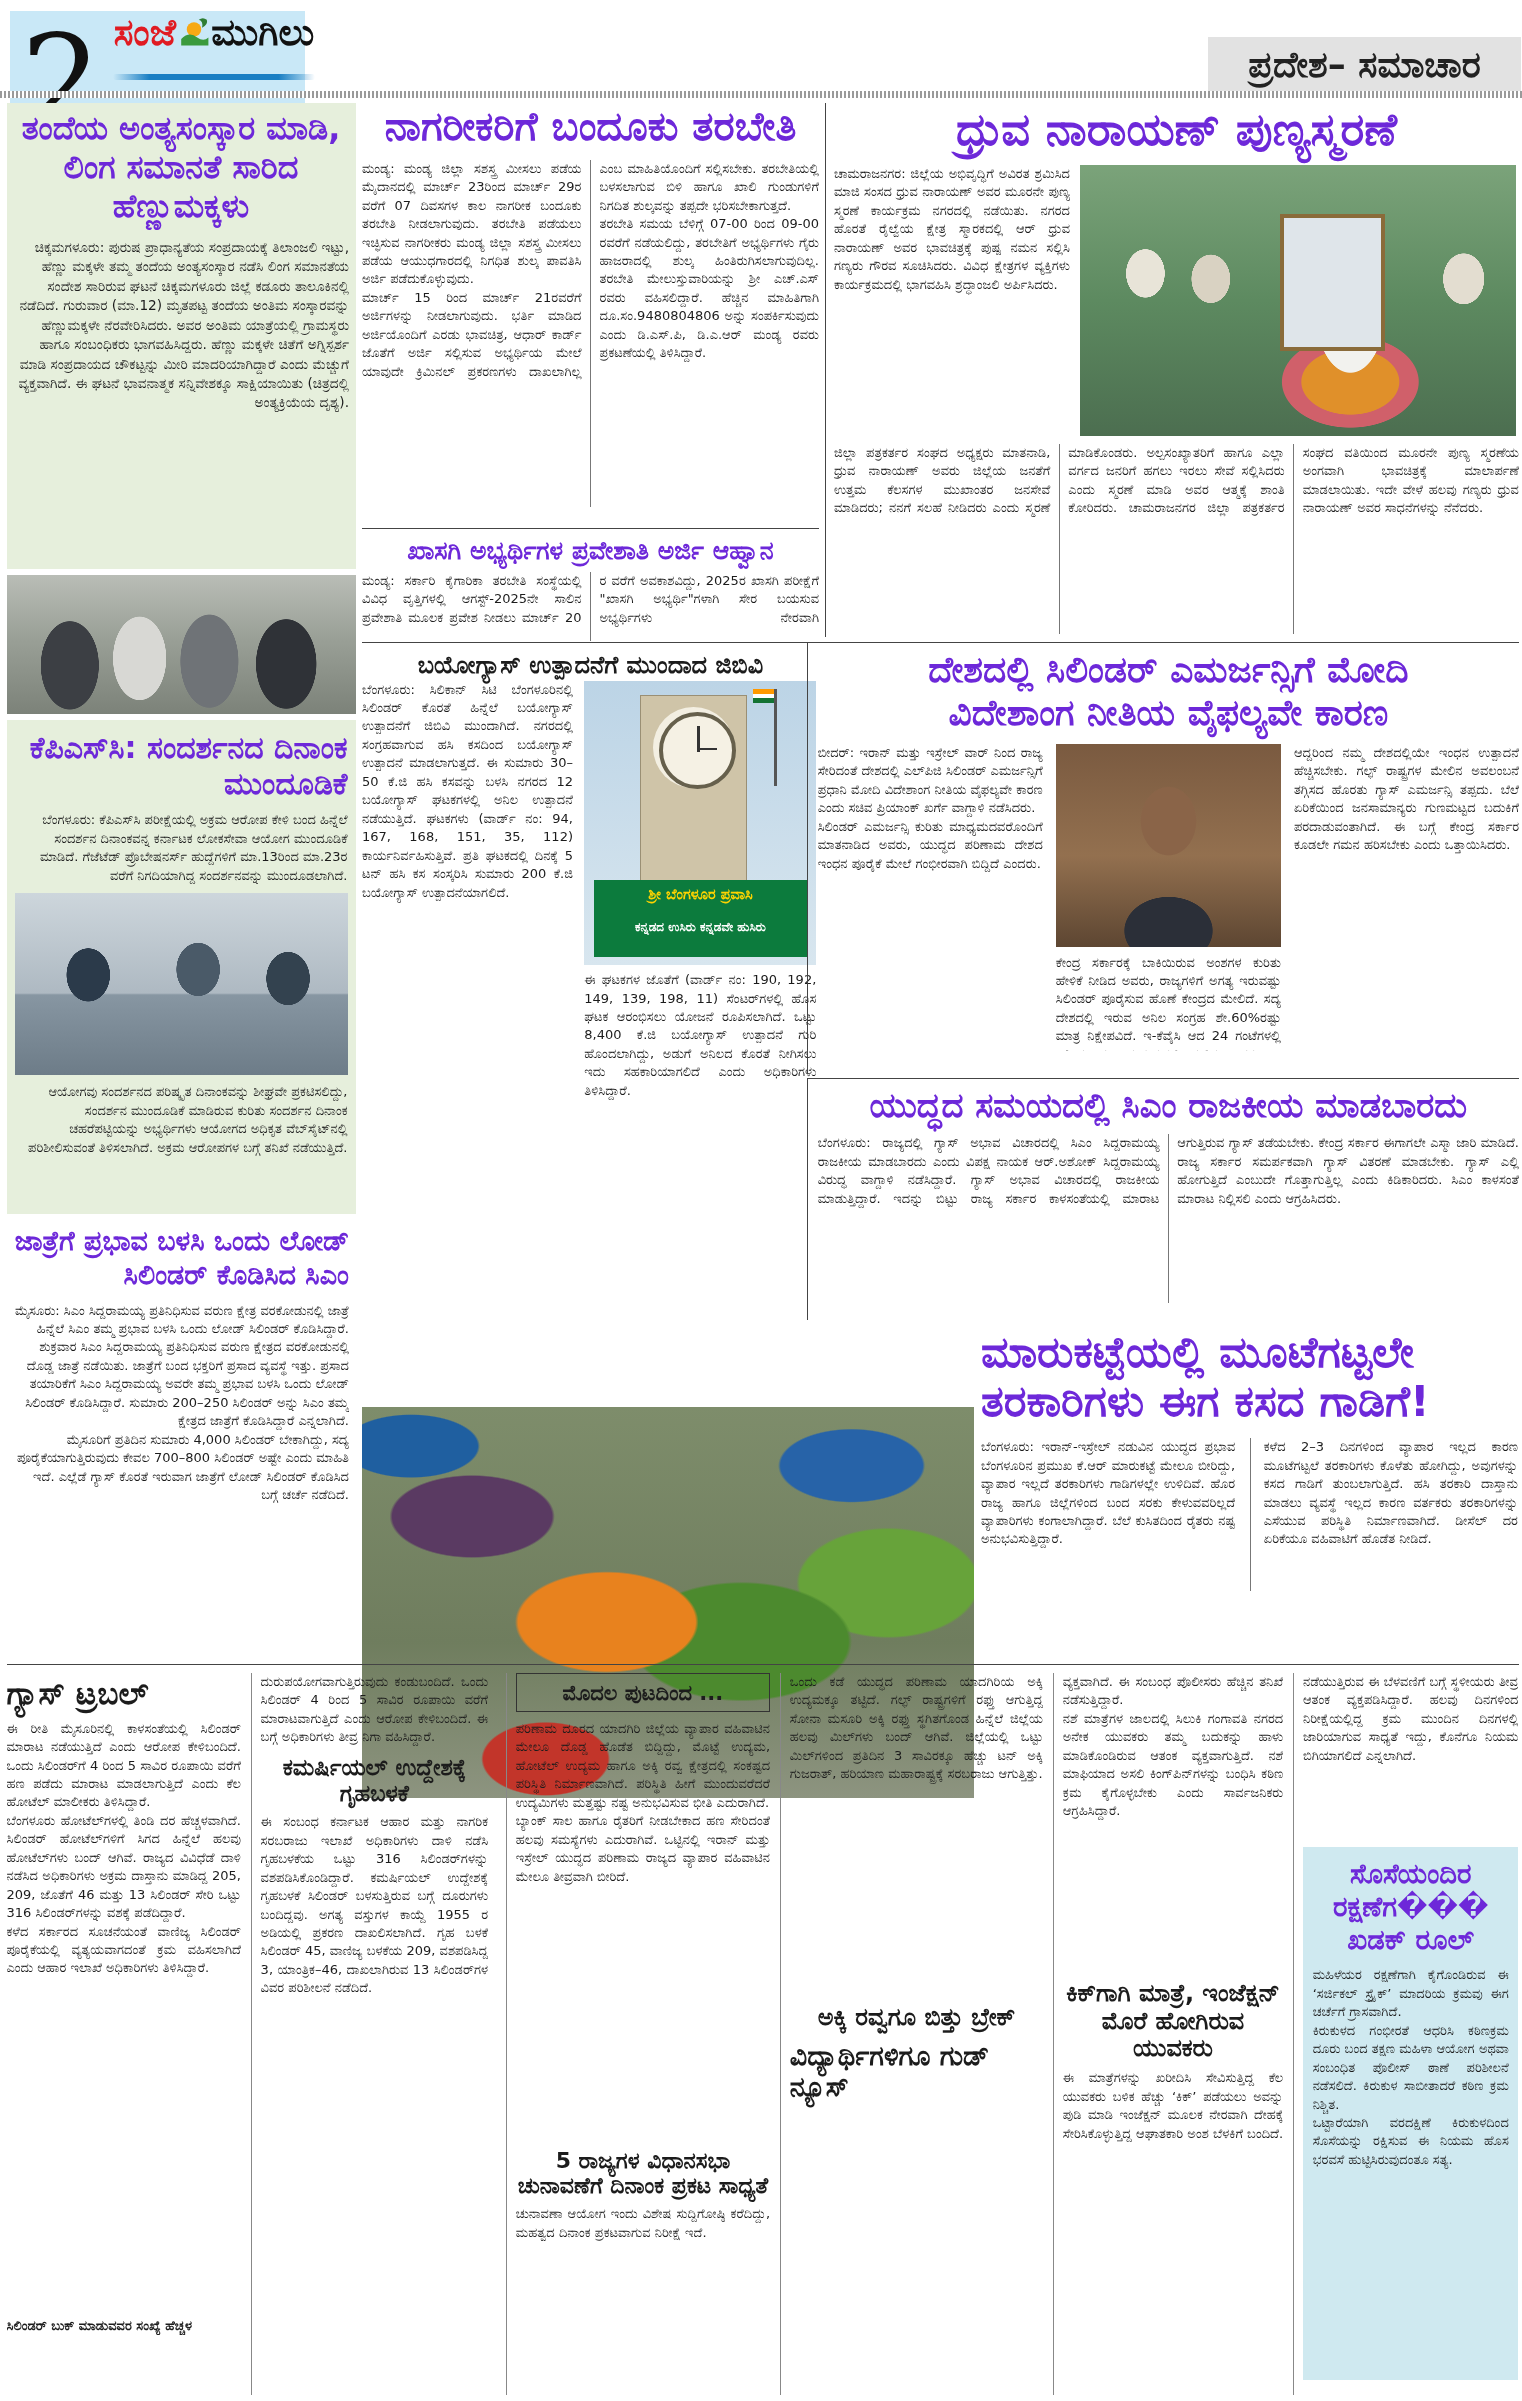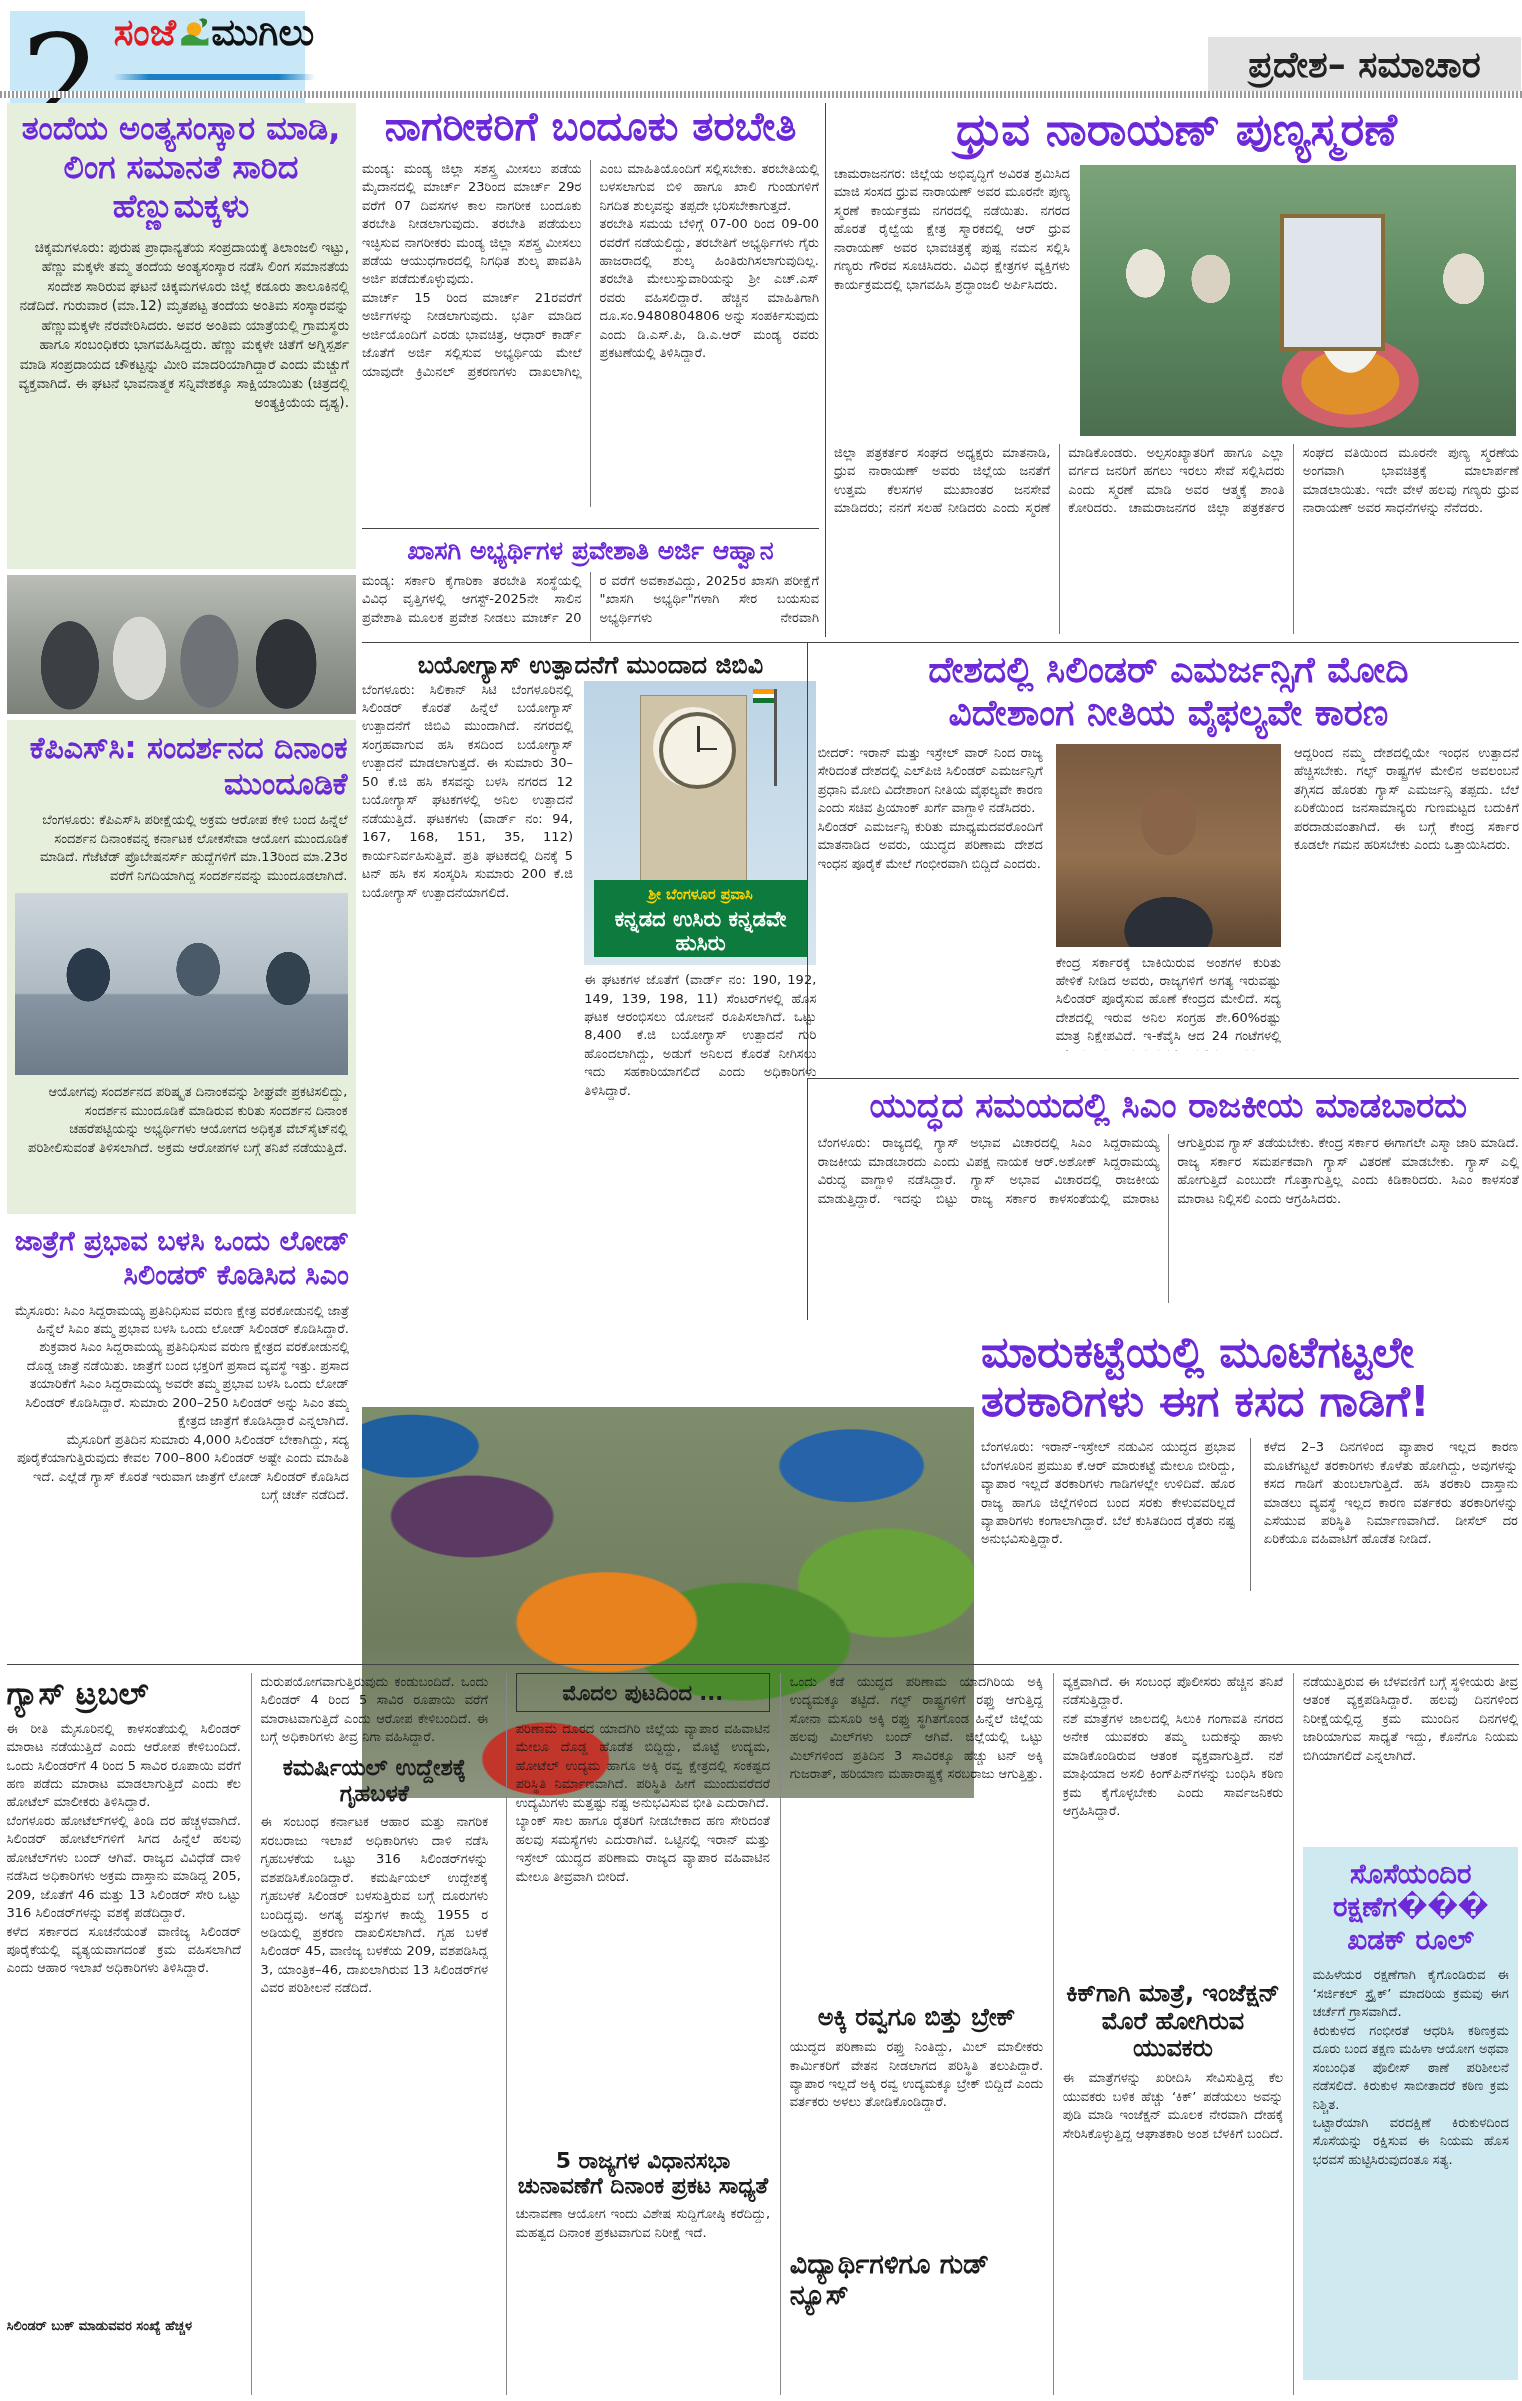--- a/index.html
+++ b/index.html
@@ -58,21 +58,21 @@
       background:#f3efe2;border:4.8px solid #6b6florin florin;}
   .clock{position:absolute;left:18px;top:16px;width:69px;height:69px;border-radius:50%;background:#f5f1e4;border:4px solid #66604c;}
   .clock:before{content:"";position:absolute;left:34px;top:9.7px;width:2.4px;height:26px;background:#333;}
   .clock:after{content:"";position:absolute;left:34px;top:32px;width:19.4px;height:2.4px;background:#333;}
   .flag-pole{position:absolute;left:190px;top:8px;width:2.4px;height:97px;background:#555;}
   .flag{position:absolute;left:169px;top:8px;width:21px;height:14.5px;
       background:linear-gradient(#f90 33%,#fff 33% 66%,#137333 66%);}
   .green-board{position:absolute;left:9.7px;bottom:8px;width:213px;height:77px;background:#0c7b3d;
       color:#fff;text-align:center;padding-top:6.5px;box-sizing:border-box;}
   .green-board .l1{color:#ffd400;font-size:14.5px;font-weight:bold;}
-  .green-board .l2{font-size:21px;font-weight:bold;margin-top:4px;}
+  .green-board .l2{font-size:12px;font-weight:bold;margin-top:17px;}
   
   #artDh{left:825px;top:103px;width:694px;height:534px;border-left:1.2px solid #444;padding-left:8px;box-sizing:border-box;}
   #artDh h1{font-size:45px;margin:0 0 8px 0;}
   #dh-row{display:flex;gap:9.7px;}
   #dh-row .txt{width:236px;}
   #dh-photo{width:436px;height:271px;}
   #dh-bottom{margin-top:8px;}
   #artG{left:807px;top:642px;width:712px;height:431px;border-left:1.2px solid #444;border-top:1.2px solid #444;
         padding:4.8px 0 0 9.7px;box-sizing:border-box;}
   #artG h1{font-size:36px;line-height:1.18;margin:1.6px 0 9.7px 0;}
@@ -264,21 +264,20 @@
     <div id="bc3" class="bc">
       <div id="cont-box">ಮೊದಲ ಪುಟದಿಂದ ...</div>
       <div class="body-txt" style="height:420px;">ಪರಿಣಾಮ ದೂರದ ಯಾದಗಿರಿ ಜಿಲ್ಲೆಯ ವ್ಯಾಪಾರ ವಹಿವಾಟಿನ ಮೇಲೂ ದೊಡ್ಡ ಹೊಡೆತ ಬಿದ್ದಿದ್ದು, ಮೊಟ್ಟೆ ಉದ್ಯಮ, ಹೋಟೆಲ್ ಉದ್ಯಮ ಹಾಗೂ ಅಕ್ಕಿ ರವ್ವ ಕ್ಷೇತ್ರದಲ್ಲಿ ಸಂಕಷ್ಟದ ಪರಿಸ್ಥಿತಿ ನಿರ್ಮಾಣವಾಗಿದೆ. ಪರಿಸ್ಥಿತಿ ಹೀಗೆ ಮುಂದುವರೆದರೆ ಉದ್ಯಮಿಗಳು ಮತ್ತಷ್ಟು ನಷ್ಟ ಅನುಭವಿಸುವ ಭೀತಿ ಎದುರಾಗಿದೆ.
 ಬ್ಯಾಂಕ್ ಸಾಲ ಹಾಗೂ ರೈತರಿಗೆ ನೀಡಬೇಕಾದ ಹಣ ಸೇರಿದಂತೆ ಹಲವು ಸಮಸ್ಯೆಗಳು ಎದುರಾಗಿವೆ. ಒಟ್ಟಿನಲ್ಲಿ ಇರಾನ್ ಮತ್ತು ಇಸ್ರೇಲ್ ಯುದ್ಧದ ಪರಿಣಾಮ ರಾಜ್ಯದ ವ್ಯಾಪಾರ ವಹಿವಾಟಿನ ಮೇಲೂ ತೀವ್ರವಾಗಿ ಬೀರಿದೆ.</div>
       <div class="subhead sub-elections">5 ರಾಜ್ಯಗಳ ವಿಧಾನಸಭಾ ಚುನಾವಣೆಗೆ ದಿನಾಂಕ ಪ್ರಕಟ ಸಾಧ್ಯತೆ</div>
       <div class="body-txt">ಚುನಾವಣಾ ಆಯೋಗ ಇಂದು ವಿಶೇಷ ಸುದ್ದಿಗೋಷ್ಠಿ ಕರೆದಿದ್ದು, ಮಹತ್ವದ ದಿನಾಂಕ ಪ್ರಕಟವಾಗುವ ನಿರೀಕ್ಷೆ ಇದೆ.</div>
     </div>
     <div id="bc4" class="bc">
       <div class="body-txt" style="height:323px;">ಒಂದು ಕಡೆ ಯುದ್ಧದ ಪರಿಣಾಮ ಯಾದಗಿರಿಯ ಅಕ್ಕಿ ಉದ್ಯಮಕ್ಕೂ ತಟ್ಟಿದೆ. ಗಲ್ಫ್ ರಾಷ್ಟ್ರಗಳಿಗೆ ರಫ್ತು ಆಗುತ್ತಿದ್ದ ಸೋನಾ ಮಸೂರಿ ಅಕ್ಕಿ ರಫ್ತು ಸ್ಥಗಿತಗೊಂಡ ಹಿನ್ನೆಲೆ ಜಿಲ್ಲೆಯ ಹಲವು ಮಿಲ್‌ಗಳು ಬಂದ್ ಆಗಿವೆ. ಜಿಲ್ಲೆಯಲ್ಲಿ ಒಟ್ಟು ಮಿಲ್‌ಗಳಿಂದ ಪ್ರತಿದಿನ 3 ಸಾವಿರಕ್ಕೂ ಹೆಚ್ಚು ಟನ್ ಅಕ್ಕಿ ಗುಜರಾತ್, ಹರಿಯಾಣ ಮಹಾರಾಷ್ಟ್ರಕ್ಕೆ ಸರಬರಾಜು ಆಗುತ್ತಿತ್ತು.</div>
       <div class="subhead sub-rice">ಅಕ್ಕಿ ರವ್ವಗೂ ಬಿತ್ತು ಬ್ರೇಕ್</div>
-      <div class="body-txt" style="height:202px;">ಯುದ್ಧದ ಪರಿಣಾಮ ರಫ್ತು ನಿಂತಿದ್ದು, ಮಿಲ್ ಮಾಲೀಕರು ಕಾರ್ಮಿಕರಿಗೆ ವೇತನ ನೀಡಲಾಗದ ಪರಿಸ್ಥಿತಿ ತಲುಪಿದ್ದಾರೆ. ವ್ಯಾಪಾರ ಇಲ್ಲದೆ ಅಕ್ಕಿ ರವ್ವ ಉದ್ಯಮಕ್ಕೂ ಬ್ರೇಕ್ ಬಿದ್ದಿದೆ ಎಂದು ವರ್ತಕರು ಅಳಲು ತೋಡಿಕೊಂಡಿದ್ದಾರೆ.</div>
       <div class="subhead sub-students">ವಿದ್ಯಾರ್ಥಿಗಳಿಗೂ ಗುಡ್ ನ್ಯೂಸ್</div>
     </div>
     <div id="bc5" class="bc">
       <div class="body-txt" style="height:299px;">ವ್ಯಕ್ತವಾಗಿದೆ. ಈ ಸಂಬಂಧ ಪೊಲೀಸರು ಹೆಚ್ಚಿನ ತನಿಖೆ ನಡೆಸುತ್ತಿದ್ದಾರೆ.
 ನಶೆ ಮಾತ್ರೆಗಳ ಜಾಲದಲ್ಲಿ ಸಿಲುಕಿ ಗಂಗಾವತಿ ನಗರದ ಅನೇಕ ಯುವಕರು ತಮ್ಮ ಬದುಕನ್ನು ಹಾಳು ಮಾಡಿಕೊಂಡಿರುವ ಆತಂಕ ವ್ಯಕ್ತವಾಗುತ್ತಿದೆ. ನಶೆ ಮಾಫಿಯಾದ ಅಸಲಿ ಕಿಂಗ್‌ಪಿನ್‌ಗಳನ್ನು ಬಂಧಿಸಿ ಕಠಿಣ ಕ್ರಮ ಕೈಗೊಳ್ಳಬೇಕು ಎಂದು ಸಾರ್ವಜನಿಕರು ಆಗ್ರಹಿಸಿದ್ದಾರೆ.</div>
       <div class="subhead sub-kick">ಕಿಕ್‌ಗಾಗಿ ಮಾತ್ರೆ, ಇಂಜೆಕ್ಷನ್ ಮೊರೆ ಹೋಗಿರುವ ಯುವಕರು</div>
       <div class="body-txt" style="height:242px;">ಈ ಮಾತ್ರೆಗಳನ್ನು ಖರೀದಿಸಿ ಸೇವಿಸುತ್ತಿದ್ದ ಕೆಲ ಯುವಕರು ಬಳಿಕ ಹೆಚ್ಚು ‘ಕಿಕ್’ ಪಡೆಯಲು ಅವನ್ನು ಪುಡಿ ಮಾಡಿ ಇಂಜೆಕ್ಷನ್ ಮೂಲಕ ನೇರವಾಗಿ ದೇಹಕ್ಕೆ ಸೇರಿಸಿಕೊಳ್ಳುತ್ತಿದ್ದ ಆಘಾತಕಾರಿ ಅಂಶ ಬೆಳಕಿಗೆ ಬಂದಿದೆ.</div>
     </div>
     <div id="bc6" class="bc">
       <div class="body-txt" style="height:169px;">ನಡೆಯುತ್ತಿರುವ ಈ ಬೆಳವಣಿಗೆ ಬಗ್ಗೆ ಸ್ಥಳೀಯರು ತೀವ್ರ ಆತಂಕ ವ್ಯಕ್ತಪಡಿಸಿದ್ದಾರೆ. ಹಲವು ದಿನಗಳಿಂದ ನಿರೀಕ್ಷೆಯಲ್ಲಿದ್ದ ಕ್ರಮ ಮುಂದಿನ ದಿನಗಳಲ್ಲಿ ಜಾರಿಯಾಗುವ ಸಾಧ್ಯತೆ ಇದ್ದು, ಕೊನೆಗೂ ನಿಯಮ ಬಿಗಿಯಾಗಲಿದೆ ಎನ್ನಲಾಗಿದೆ.</div>

